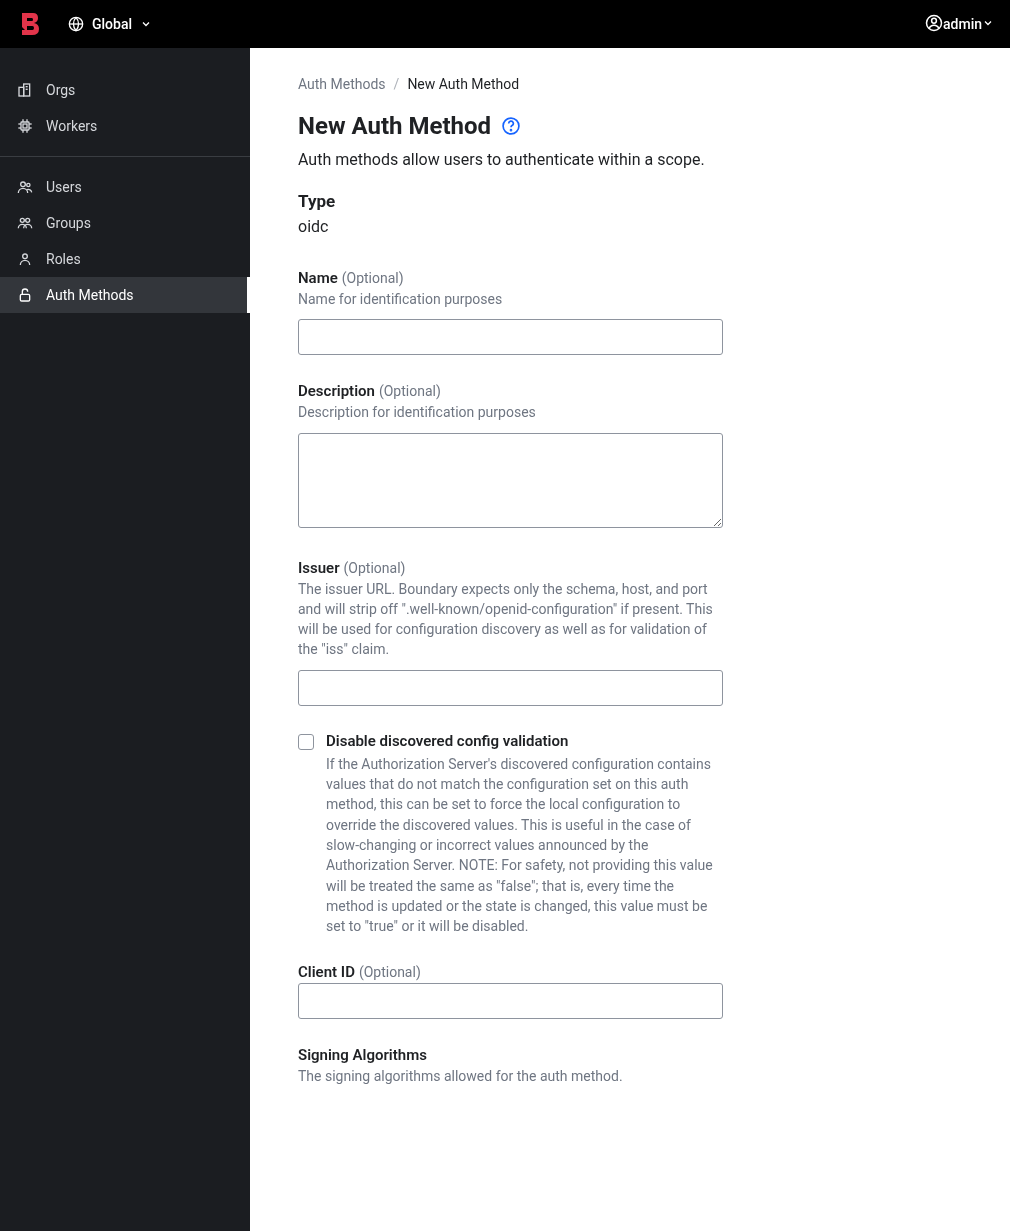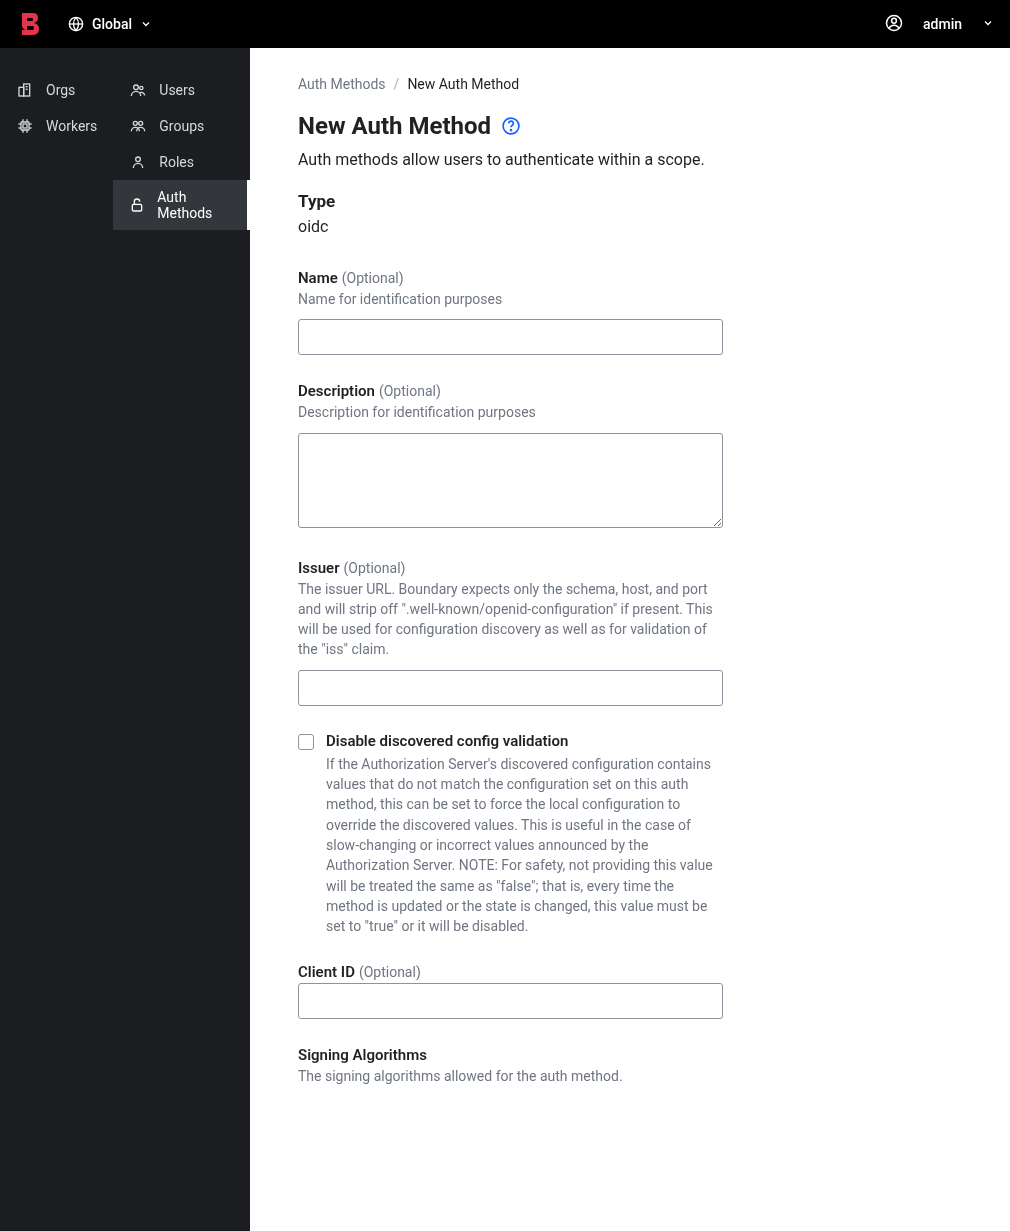--- a/index.html
+++ b/index.html
@@ -44,35 +44,36 @@
       font-size: 14px;
       font-weight: 500;
     }
     .scope-selector .icon {
       display: flex;
       align-items: center;
     }
     .topbar-right {
       display: flex;
       align-items: center;
-      gap: 20px;
+      gap: 0;
       color: #ffffff;
       cursor: pointer;
       font-size: 14px;
       font-weight: 500;
     }
     .layout {
       display: flex;
       height: calc(1231px - 48px);
     }
     .sidebar {
       width: 250px;
       background: #1b1d21;
       color: #d5d7db;
       display: flex;
+      flex-direction: column;
       padding-top: 16px;
     }
     .sidebar-group {
       padding: 8px 0;
     }
     .sidebar-divider {
       border: none;
       border-top: 1px solid #3a3d42;
       margin: 4px 0;
     }

